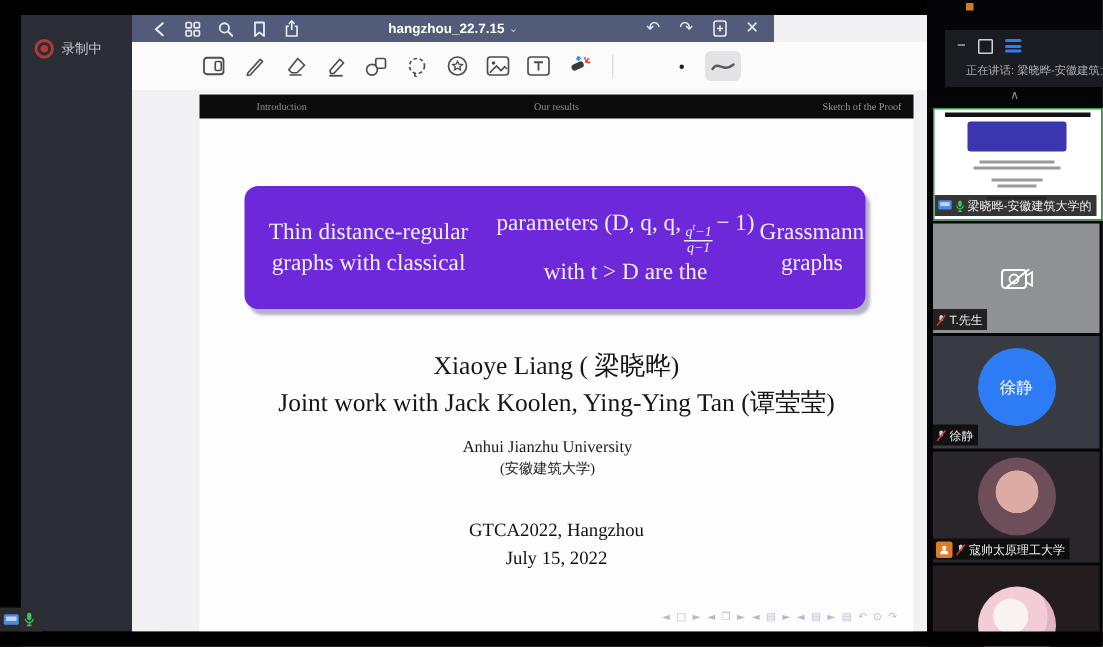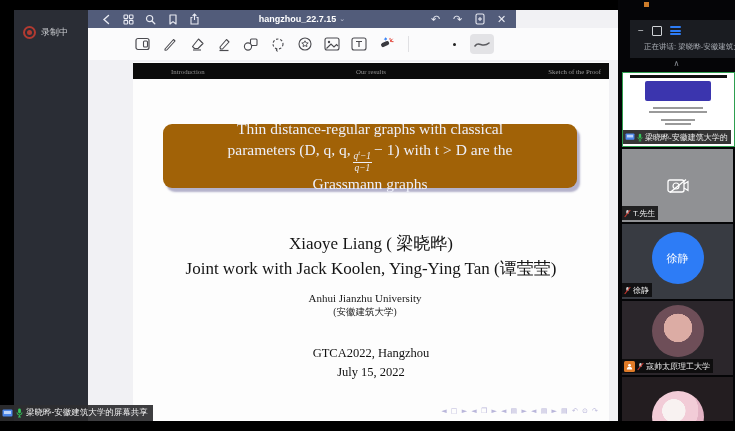--- a/index.html
+++ b/index.html
@@ -39,23 +39,23 @@
 
   .docarea{position:absolute;left:0;top:50px;width:530px;height:361px;background:#f1f1f4;}
   .page{position:absolute;left:45px;top:2px;width:476px;height:359px;background:#fdfdfd;
         font-family:"Liberation Serif",serif;color:#111;}
   .slide-head{position:absolute;left:0;top:1px;width:476px;height:16px;background:#0b0b0b;
               display:flex;align-items:center;color:#8f8f8f;font-size:6.8px;}
   .sh-left{margin-left:38px;}
   .sh-center{position:absolute;left:0;right:0;text-align:center;}
   .sh-right{margin-left:auto;margin-right:8px;color:#9a9a9a;}
 
-  .title-box{position:absolute;left:30px;top:62px;width:414px;height:64px;background:#a16207;
+  .title-box{position:absolute;left:30px;top:62px;width:414px;height:82px;background:#6d28d9;
              border-radius:9px;box-shadow:3px 4px 2px rgba(43,38,110,0.35);
-             display:flex;flex-direction:column;align-items:center;justify-content:center;
+             display:flex;flex-direction:row;align-items:center;justify-content:center;
              color:#eef0fa;font-size:15.5px;line-height:1.38;text-align:center;}
   .title-box .math{}
   .frac{display:inline-flex;flex-direction:column;font-size:60%;line-height:1.1;
         vertical-align:-0.45em;text-align:center;margin:0 2px;font-style:italic;}
   .frac .num{border-bottom:1px solid #eef0fa;padding:0 1px;}
   .frac sup{font-size:70%;vertical-align:super;}
 
   .authors{position:absolute;left:0;right:0;top:170px;text-align:center;
            font-size:17px;line-height:1.45;color:#151515;}
   .affil{position:absolute;left:0;right:12px;top:230px;text-align:center;color:#1a1a1a;}
@@ -304,21 +304,20 @@
 
 <div class="share-overlay">
   <svg class="monsvg" width="11" height="9" viewBox="0 0 11 9">
       <rect x="0.5" y="0.5" width="10" height="7" rx="1" fill="#4c86e8"></rect>
       <rect x="2" y="2" width="7" height="3" fill="#bcd4fa"></rect>
     </svg>
   <svg class="micsvg" width="7" height="10" viewBox="0 0 7 10">
       <rect x="2.1" y="0.5" width="2.8" height="5" rx="1.4" fill="#34c759"></rect>
       <path d="M1 4.5 a2.5 2.5 0 0 0 5 0 M3.5 7.2 V9 M2 9 h3" fill="none" stroke="#34c759" stroke-width="0.9"></path>
     </svg>
-  <span>梁晓晔-安徽建筑大学的屏幕共享</span>
 </div>
 <div class="bottom-bar"></div>
 
 <div class="sidebar">
   <span class="notif-dot"></span>
 
   <div class="panel-top">
     <div class="win-controls">
       <span class="wc">−</span>
       <span class="wc">

